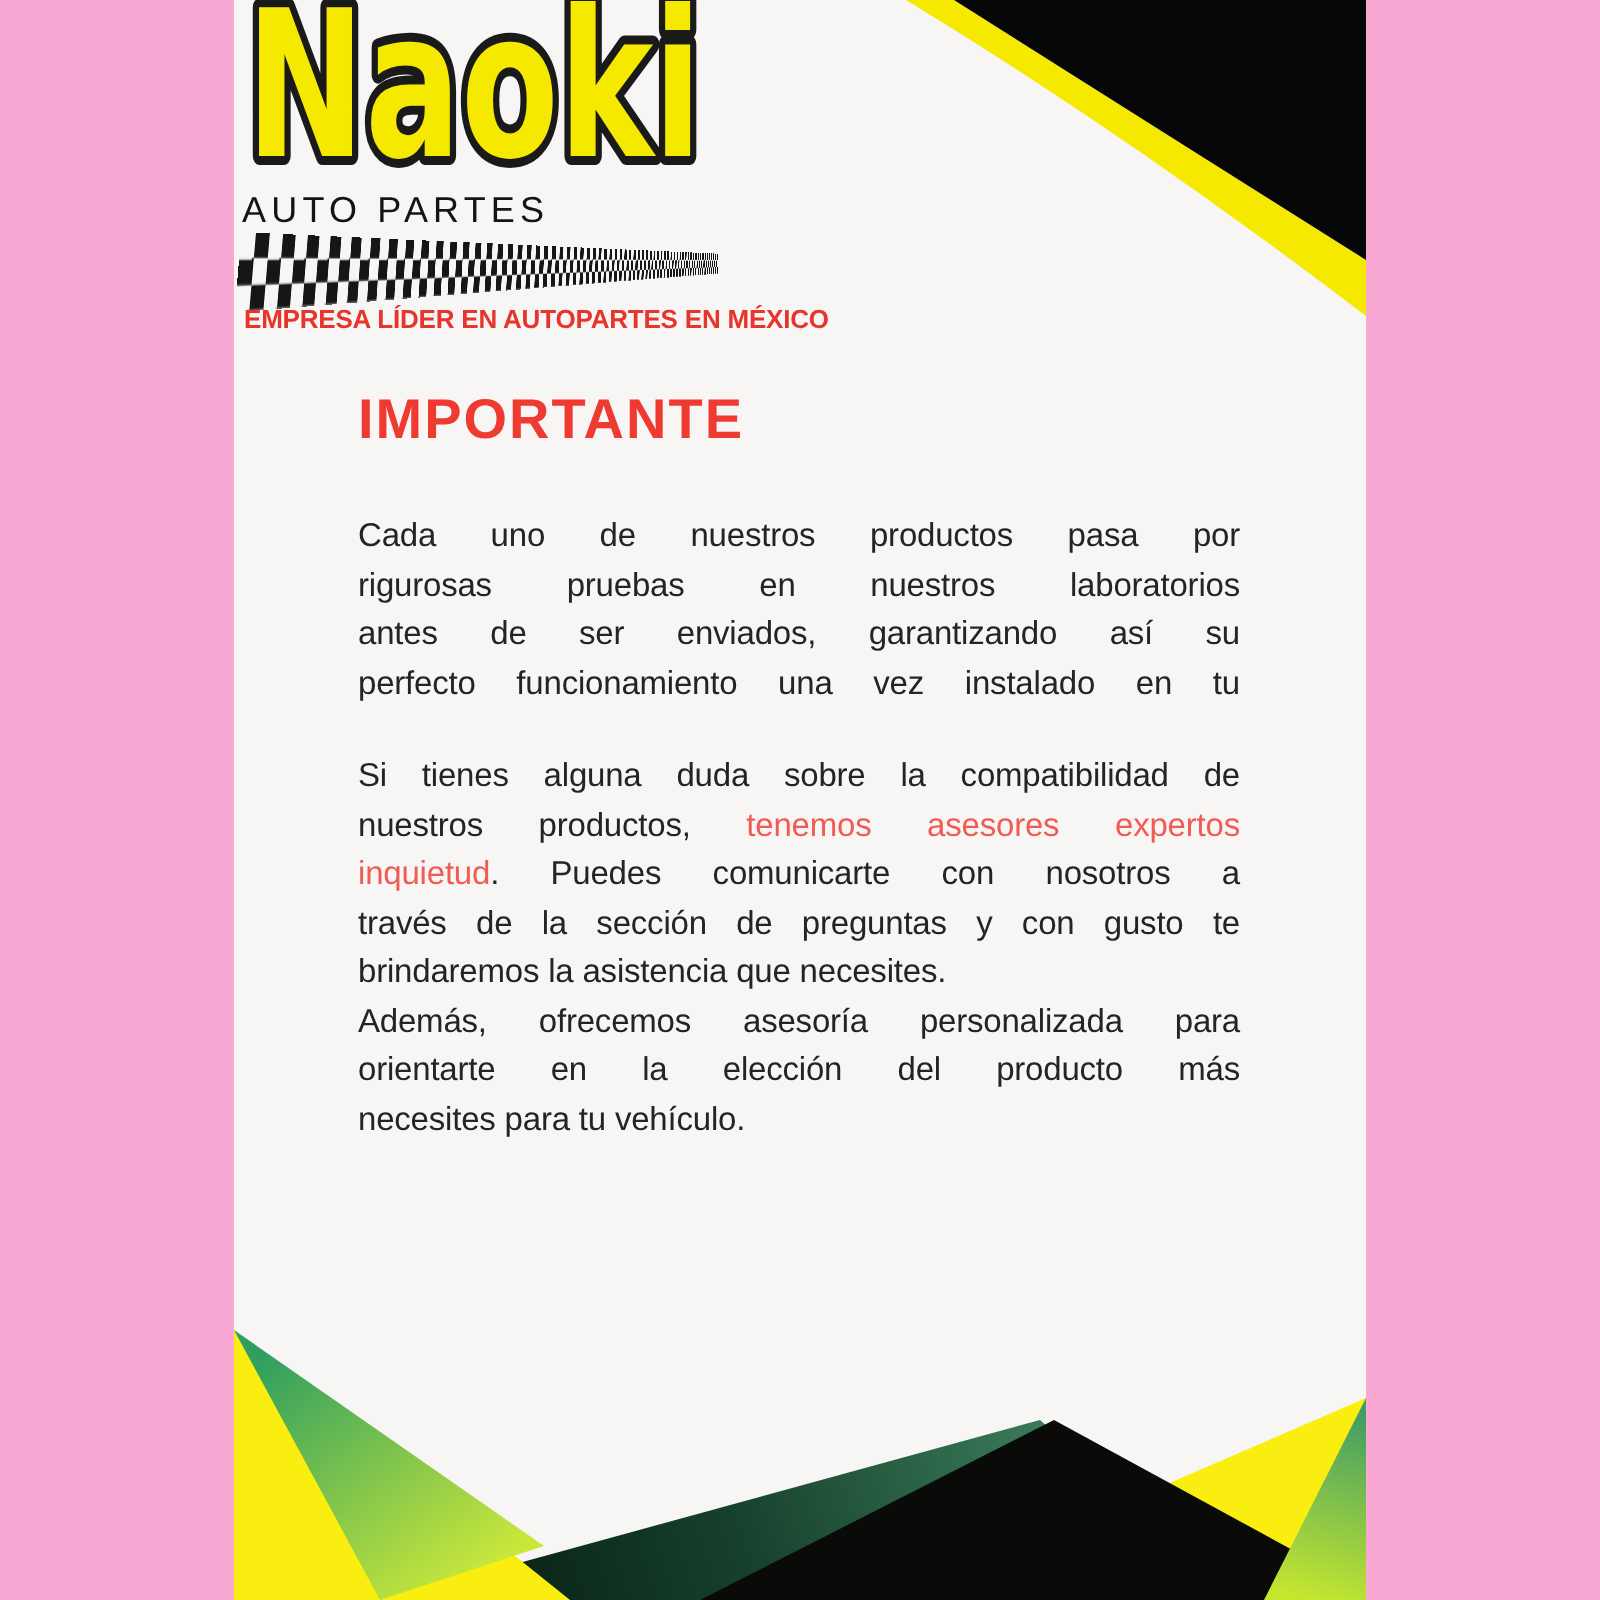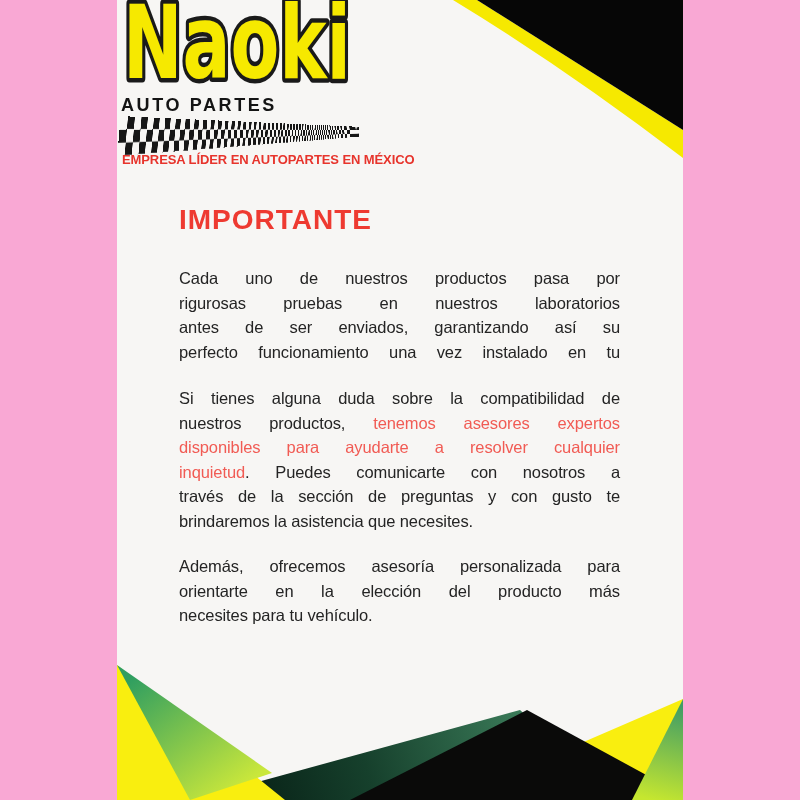--- a/index.html
+++ b/index.html
@@ -9,40 +9,40 @@
 
   
   .corner-top{position:absolute;left:0;top:0;width:566px;height:170px;display:block;}
 
   
   .corner-bottom{position:absolute;left:0;top:655px;width:566px;height:145px;display:block;}
 
   
   .naoki-svg{position:absolute;left:0;top:-2px;width:270px;height:104px;overflow:visible;}
   .naoki-text{font-family:"DejaVu Sans",sans-serif;font-weight:bold;}
-  .logo-sub{position:absolute;left:4px;top:95px;font-size:18px;font-weight:bold;color:#141414;
+  .logo-sub{position:absolute;left:4px;top:95px;font-size:18px;font-weight:normal;color:#141414;
             letter-spacing:2.6px;white-space:nowrap;}
   .flag-wrap{position:absolute;left:0;top:112px;width:300px;height:56px;overflow:hidden;}
   .flag{position:absolute;left:2px;top:4px;width:1920px;height:40px;
         transform-origin:left center;
         transform:rotate(-1deg) perspective(554px) rotateY(60deg) skewX(-12deg);
         background:repeating-conic-gradient(#161616 0 25%, rgba(0,0,0,0) 0 50%);
         background-size:30px 26.8px;}
   .tagline{position:absolute;left:5px;top:152px;font-size:13px;font-weight:bold;color:#e7342c;
            letter-spacing:-0.1px;white-space:nowrap;}
 
   
-  .text-block{position:absolute;left:62px;top:206px;width:441px;}
+  .text-block{position:absolute;left:62px;top:196px;width:441px;}
   .title{margin:0 0 32px 0;font-size:28px;line-height:28px;font-weight:bold;color:#ee3a31;
          letter-spacing:1px;}
   .para{font-size:16.5px;font-weight:normal;color:#242424;letter-spacing:-0.1px;}
   .para .ln{line-height:24.5px;text-align:justify;text-align-last:justify;}
   .para .ln.last{text-align-last:left;}
   .gap1{margin-bottom:22px;}
-  .gap2{margin-bottom:21px;}
+  .gap2{}
   .red{color:#f15b54;}
 </style>
 </head>
 <body>
 
 <div class="page">
   <div class="canvas">
 
     <svg class="corner-top" viewBox="0 0 566 170" preserveAspectRatio="none">
       <path d="M336,0 L360,0 Q455,60 566,130 L566,158 Q448,68 336,0 Z" fill="#f6e900"></path>
@@ -64,21 +64,20 @@
       <div class="para gap1">
         <div class="ln">Cada uno de nuestros productos pasa por</div>
         <div class="ln">rigurosas pruebas en nuestros laboratorios</div>
         <div class="ln">antes de ser enviados, garantizando así su</div>
         <div class="ln">perfecto funcionamiento una vez instalado en tu</div>
       </div>
 
       <div class="para gap2">
         <div class="ln">Si tienes alguna duda sobre la compatibilidad de</div>
         <div class="ln"><span>nuestros productos, </span><span class="red">tenemos asesores expertos</span></div>
-        <div class="ln red">disponibles para ayudarte a resolver cualquier</div>
         <div class="ln"><span class="red">inquietud</span><span>. Puedes comunicarte con nosotros a</span></div>
         <div class="ln">través de la sección de preguntas y con gusto te</div>
         <div class="ln last">brindaremos la asistencia que necesites.</div>
       </div>
 
       <div class="para">
         <div class="ln">Además, ofrecemos asesoría personalizada para</div>
         <div class="ln">orientarte en la elección del producto más</div>
         <div class="ln last">necesites para tu vehículo.</div>
       </div>

